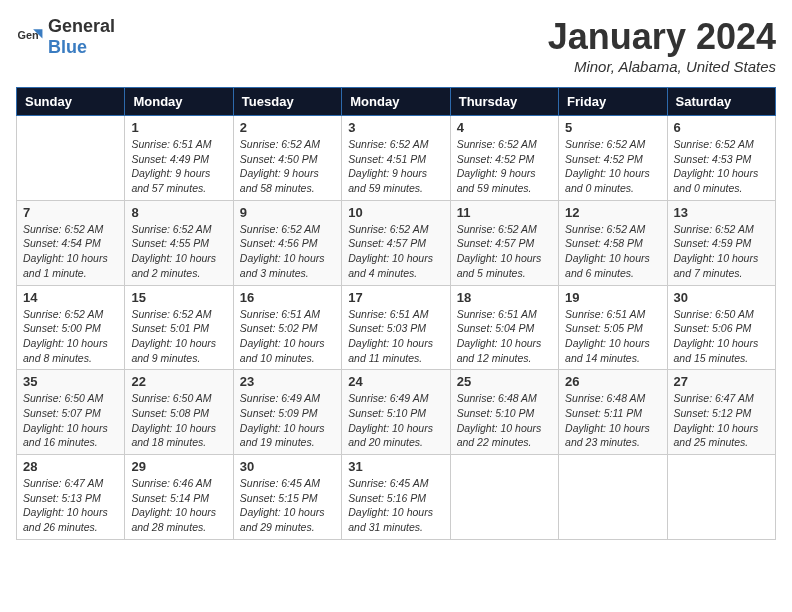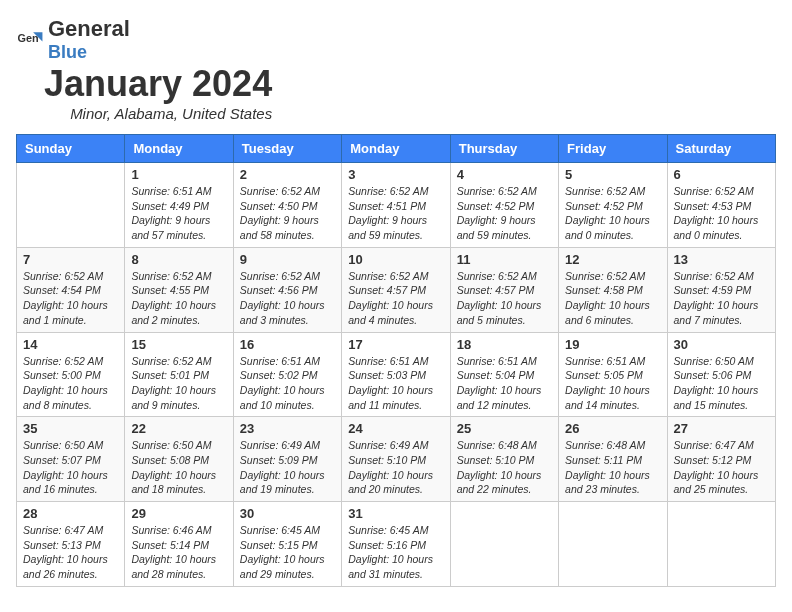--- a/index.html
+++ b/index.html
@@ -8,29 +8,28 @@
       background: #fff;
       width: 792px;
       min-height: 612px;
       padding: 16px;
     }
     .header {
       display: flex;
       justify-content: space-between;
       align-items: flex-start;
       margin-bottom: 12px;
-      flex-direction: column;
     }
     .logo {
       display: flex;
       align-items: center;
       gap: 4px;
     }
     .logo-text-general {
-      font-size: 22px;
+      font-size: 18px;
       font-weight: bold;
       color: #333;
     }
     .logo-text-blue {
       font-size: 18px;
       font-weight: bold;
       color: #3a7cc1;
     }
     .logo-icon {
       width: 28px;
@@ -49,21 +48,21 @@
       font-size: 15px;
       color: #333;
       font-style: italic;
     }
     .calendar {
       width: 100%;
       border-collapse: collapse;
       border: 1px solid #ccc;
     }
     .calendar th {
-      background-color: #3b82f6;
+      background-color: #0f172a;
       color: #fff;
       font-size: 13px;
       font-weight: bold;
       padding: 6px 8px;
       border: 1px solid #2d6aad;
       text-align: left;
     }
     .calendar td {
       vertical-align: top;
       border: 1px solid #ccc;

